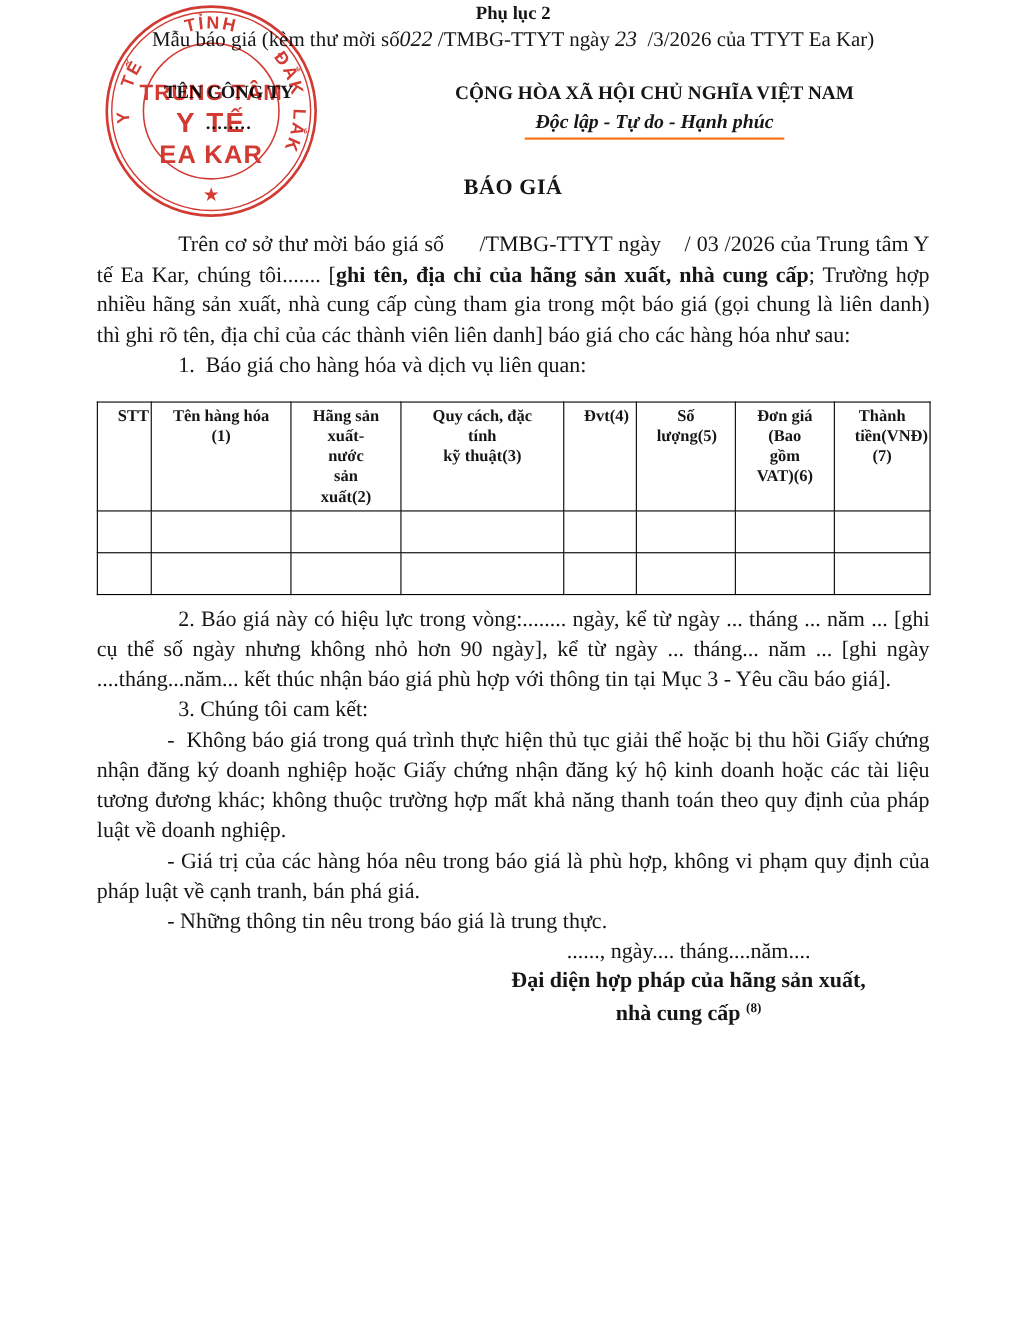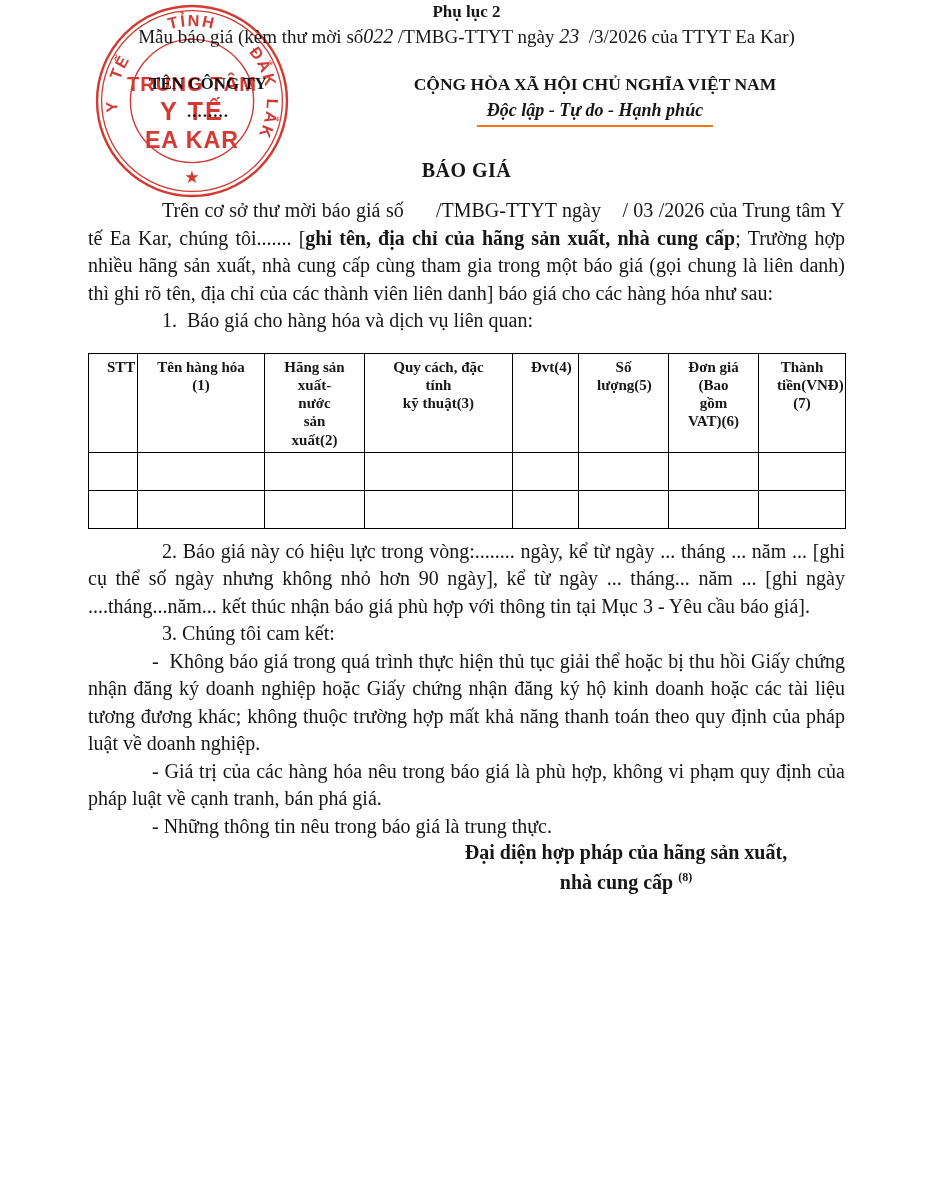--- a/index.html
+++ b/index.html
@@ -39,21 +39,21 @@
   .national-title{font-weight:bold;font-size:17.5px;line-height:24px;}
   .national-motto{display:inline-block;font-weight:bold;font-size:18px;line-height:23px;
     margin-top:3px;padding:0 10px 3px;border-bottom:2px solid #f97316;font-style:italic;}
 
   .doc-title{text-align:center;font-weight:bold;font-size:20px;letter-spacing:.5px;margin-top:30px;line-height:26px;}
 
   
   .para{margin:0;text-align:justify;}
   .p-num{text-indent:74px;}
   .p-dash{text-indent:64px;}
-  .mt14{margin-top:14px;}
+  .mt14{margin-top:26px;}
   .mt9{margin-top:9px;}
   .b{font-weight:bold;}
 
   
   table.quote{border-collapse:collapse;table-layout:fixed;width:757px;margin-top:18px;}
   table.quote th,table.quote td{border:1.5px solid #000;}
   table.quote th{
     font-weight:bold;font-size:15px;line-height:1.22;
     text-align:center;vertical-align:top;padding:4px 18px 3px;
     white-space:pre-line;
@@ -169,18 +169,19 @@
 
     <p class="para p-num mt9">2. Báo giá này có hiệu lực trong vòng:........ ngày, kể từ ngày ... tháng ... năm ... [ghi cụ thể số ngày nhưng không nhỏ hơn 90 ngày], kể từ ngày ... tháng... năm ... [ghi ngày ....tháng...năm... kết thúc nhận báo giá phù hợp với thông tin tại Mục 3 - Yêu cầu báo giá].</p>
 
     <p class="para p-num">3. Chúng tôi cam kết:</p>
 
     <p class="para p-dash">-&nbsp; Không báo giá trong quá trình thực hiện thủ tục giải thể hoặc bị thu hồi Giấy chứng nhận đăng ký doanh nghiệp hoặc Giấy chứng nhận đăng ký hộ kinh doanh hoặc các tài liệu tương đương khác; không thuộc trường hợp mất khả năng thanh toán theo quy định của pháp luật về doanh nghiệp.</p>
     <p class="para p-dash">- Giá trị của các hàng hóa nêu trong báo giá là phù hợp, không vi phạm quy định của pháp luật về cạnh tranh, bán phá giá.</p>
     <p class="para p-dash">- Những thông tin nêu trong báo giá là trung thực.</p>
 
     <div class="sig-block">
+      <div class="sig-date">......, ngày.... tháng....năm....</div>
       <div class="sig-bold">Đại diện hợp pháp của hãng sản xuất,</div>
       <div class="sig-bold"><span>nhà cung cấp </span><sup>(8)</sup></div>
     </div>
 
   </div>
 </div>
 
 </body></html>

